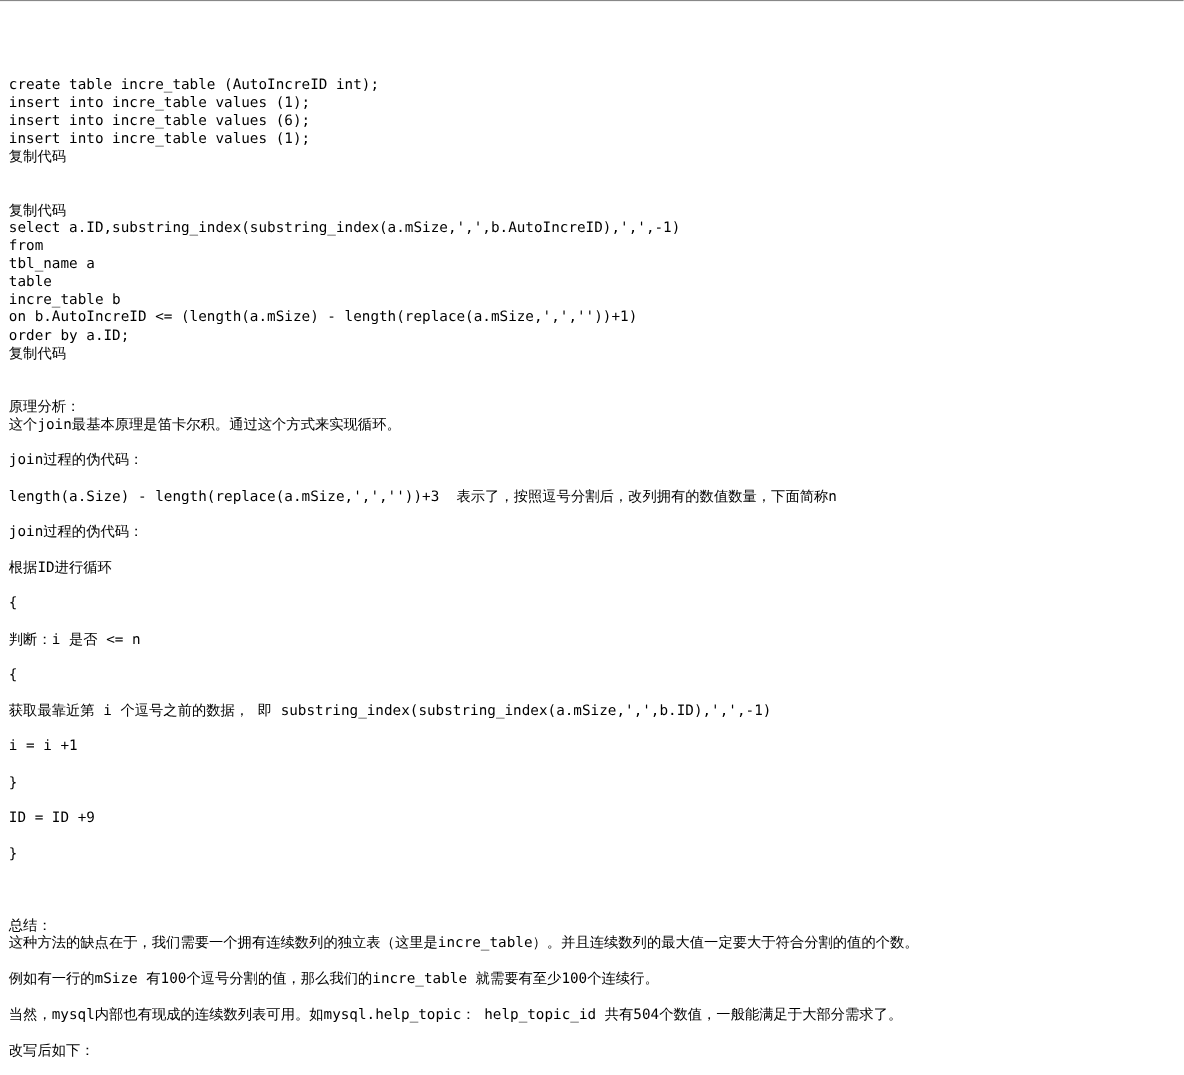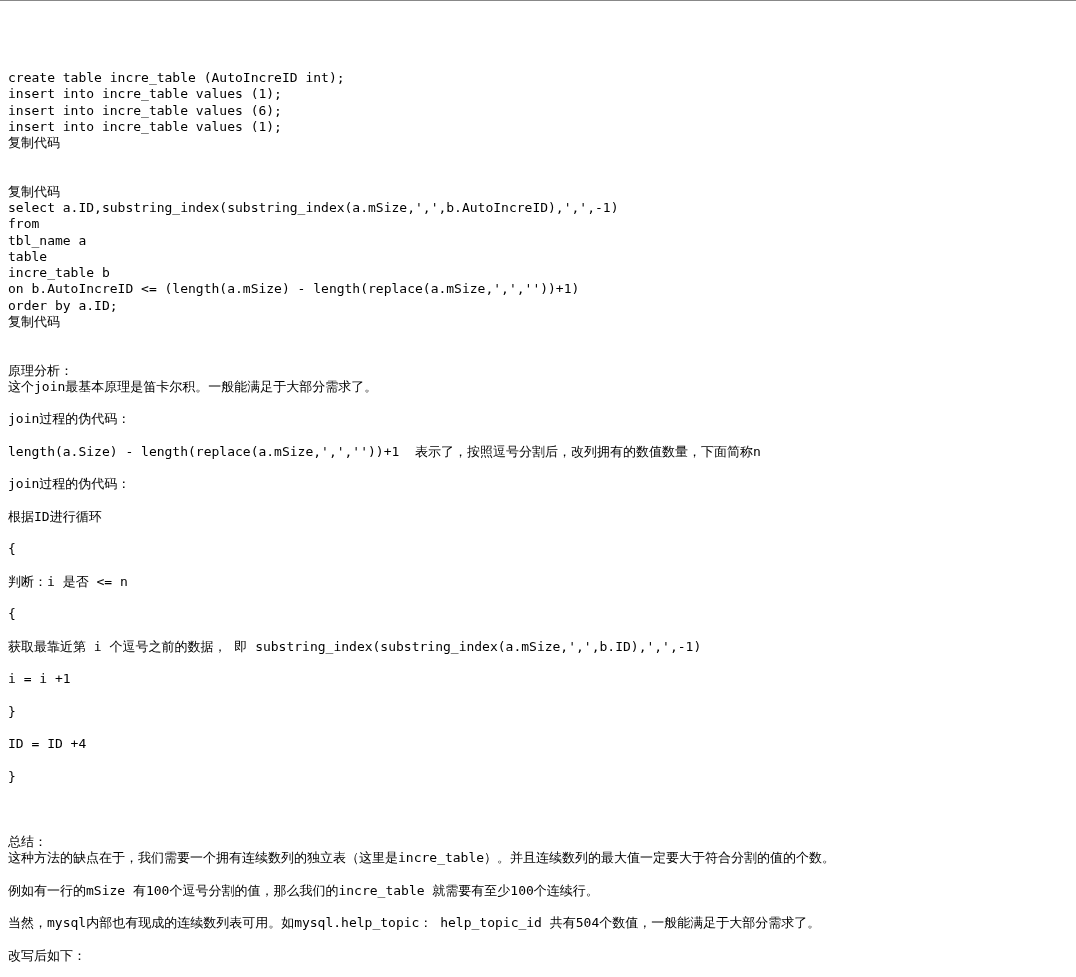--- a/index.html
+++ b/index.html
@@ -33,43 +33,43 @@
 <span>from </span>
 <span>tbl_name a</span>
 <span>table</span>
 <span>incre_table b</span>
 <span>on b.AutoIncreID &lt;= (length(a.mSize) - length(replace(a.mSize,',',''))+1)</span>
 <span>order by a.ID;</span>
 <span>复制代码</span>
 
 
 <span>原理分析：</span>
-<span>这个join最基本原理是笛卡尔积。一般能满足于大部分需求了。</span>
+<span>这个join最基本原理是笛卡尔积。通过这个方式来实现循环。</span>
 
 <span>join过程的伪代码：</span>
 
-<span>length(a.Size) - length(replace(a.mSize,',',''))+1  表示了，按照逗号分割后，改列拥有的数值数量，下面简称n</span>
+<span>length(a.Size) - length(replace(a.mSize,',',''))+3  表示了，按照逗号分割后，改列拥有的数值数量，下面简称n</span>
 
 <span>join过程的伪代码：</span>
 
 <span>根据ID进行循环</span>
 
 <span>{</span>
 
 <span>判断：i 是否 &lt;= n</span>
 
 <span>{</span>
 
 <span>获取最靠近第 i 个逗号之前的数据， 即 substring_index(substring_index(a.mSize,',',b.ID),',',-1)</span>
 
 <span>i = i +1 </span>
 
 <span>}</span>
 
-<span>ID = ID +4 </span>
+<span>ID = ID +9 </span>
 
 <span>}</span>
 
 
 
 <span>总结：</span>
 <span>这种方法的缺点在于，我们需要一个拥有连续数列的独立表（这里是incre_table）。并且连续数列的最大值一定要大于符合分割的值的个数。</span>
 
 <span>例如有一行的mSize 有100个逗号分割的值，那么我们的incre_table 就需要有至少100个连续行。</span>
 

